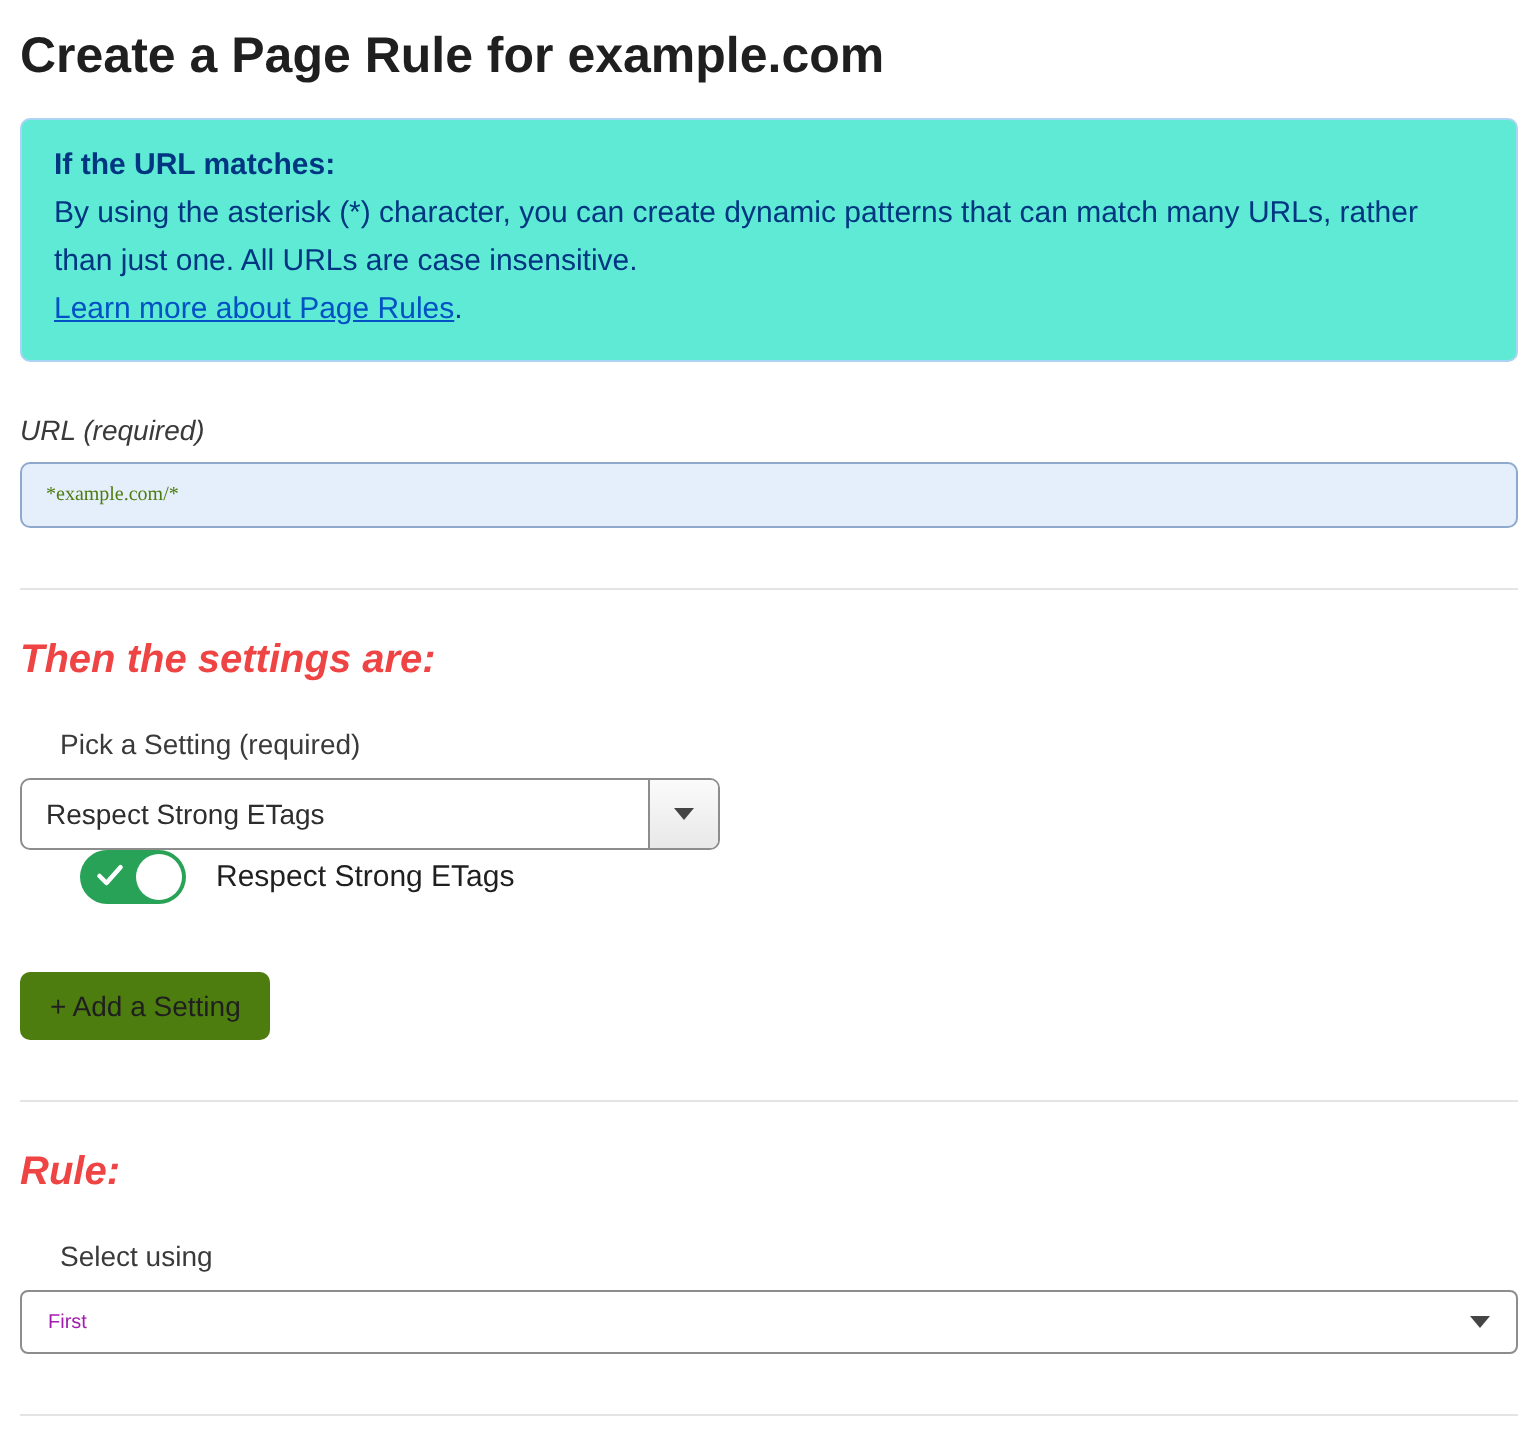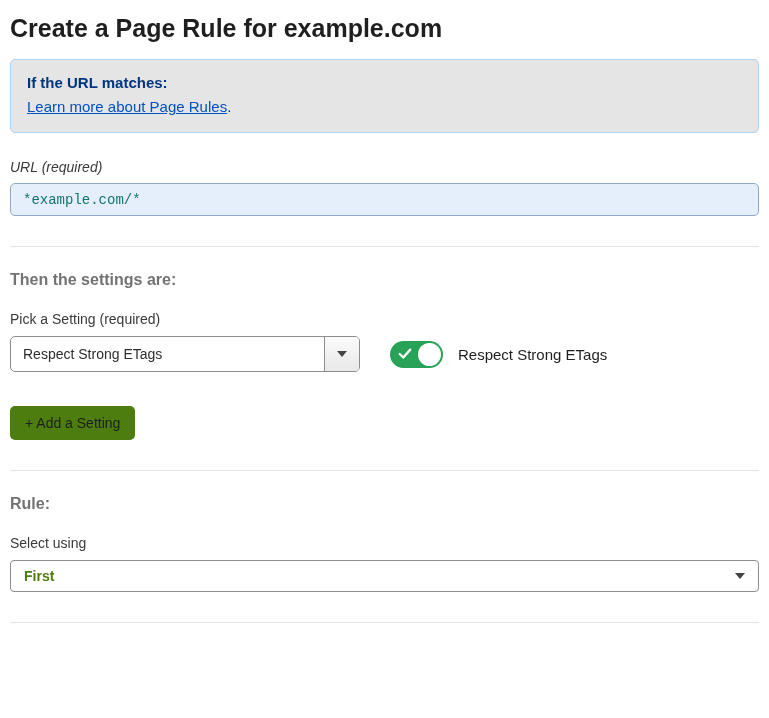--- a/index.html
+++ b/index.html
@@ -16,21 +16,21 @@
   .page-title {
     font-size: 25px;
     font-weight: 700;
     color: #1f1f1f;
     margin-top: 2px;
   }
 
   
   .info-box {
     margin-top: 16px;
-    background: #e5e5e5;
+    background: #5eead4;
     border: 1px solid #abd3f3;
     border-radius: 5px;
     padding: 11px 16px 13px 16px;
     color: #003681;
     font-size: 15px;
     line-height: 24px;
   }
   .info-box .info-heading { font-weight: 700; }
   .info-box a {
     color: #0051c3;
@@ -47,50 +47,53 @@
   }
   .url-input {
     display: block;
     width: 100%;
     margin-top: 8px;
     height: 33px;
     background: #e5eefb;
     border: 1px solid #8fa9cc;
     border-radius: 5px;
     padding: 0 12px;
-    font-size: 14px;
-    color: #0f766e;
-    font-family: Liberation Mono, monospace;
+    font-size: 10px;
+    color: #4d7c0f;
+    font-family: Liberation Serif, serif;
     outline: none;
   }
 
   .divider {
     border: none;
     border-top: 1px solid #e4e4e4;
     margin-top: 30px;
   }
 
   .section-heading {
     margin-top: 24px;
-    font-size: 16px;
+    font-size: 20px;
     font-weight: 700;
-    color: #737373;
+    color: #ef4444;
+    font-style: italic;
   }
 
   .sub-label {
     margin-top: 22px;
     font-size: 14px;
     color: #3a3a3a;
+    margin-left: 20px;
   }
 
   
   .setting-row {
     margin-top: 9px;
     display: flex;
-    align-items: center;
+    align-items: flex-start;
+    flex-direction: column;
   }
   .select-box {
     display: flex;
     align-items: stretch;
     width: 350px;
     height: 36px;
     border: 1px solid #8d8d8d;
     border-radius: 5px;
     background: #ffffff;
     overflow: hidden;
@@ -174,42 +177,42 @@
     margin-top: 9px;
     width: 100%;
     height: 32px;
     border: 1px solid #8d8d8d;
     border-radius: 4px;
     background: #ffffff;
     display: flex;
     align-items: center;
     justify-content: space-between;
     padding: 0 13px;
-    font-size: 14px;
-    color: #4d7c0f;
-    cursor: pointer;
-    font-weight: bold;
+    font-size: 10px;
+    color: #a21caf;
+    cursor: pointer;
   }
 
   .help-text {
     margin-top: 7px;
     font-size: 14.5px;
     line-height: 22px;
     color: #3a3a3a;
   }
 </style>
 </head>
 <body>
 
 <div class="container">
 
   <h1 class="page-title">Create a Page Rule for example.com</h1>
 
   <div class="info-box">
     <div class="info-heading">If the URL matches:</div>
+    <div class="info-body">By using the asterisk (*) character, you can create dynamic patterns that can match many URLs, rather than just one. All URLs are case insensitive.</div>
     <div>
       <a href="#">Learn more about Page Rules</a><span class="link-suffix">.</span>
     </div>
   </div>
 
   <div class="field-label">URL (required)</div>
   <input class="url-input" type="text" value="*example.com/*" style="">
 
   <hr class="divider">
 

